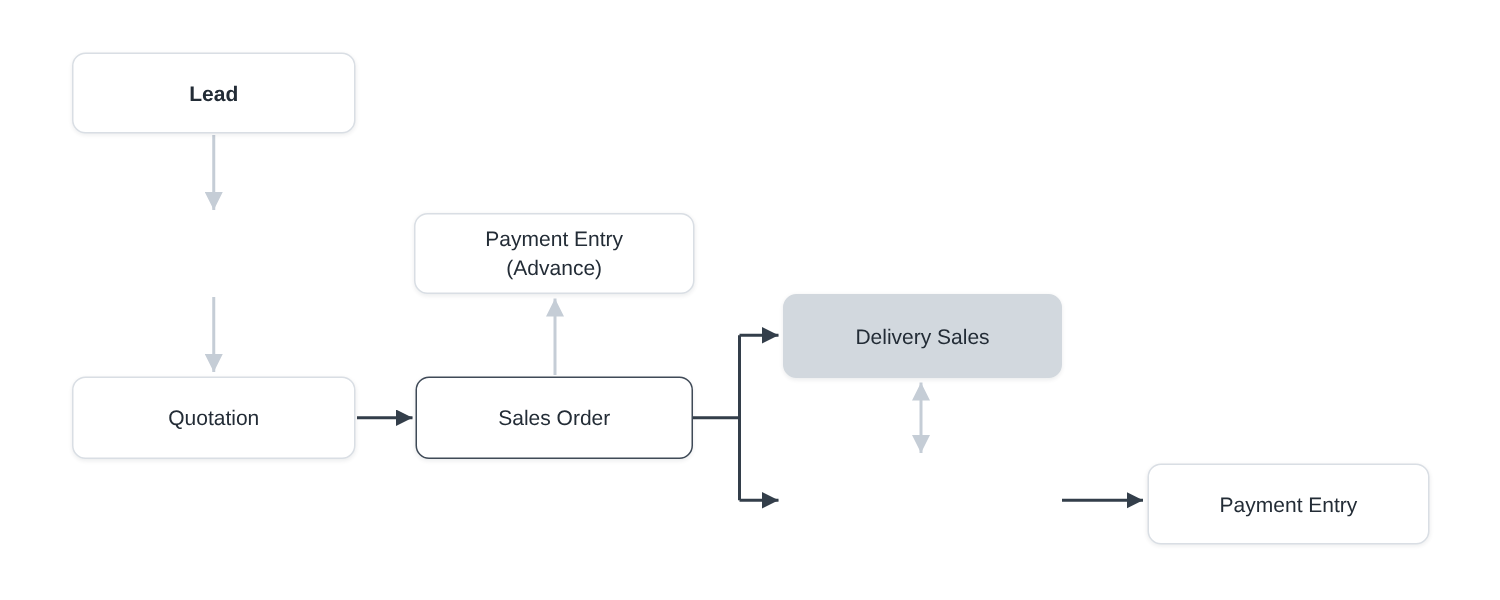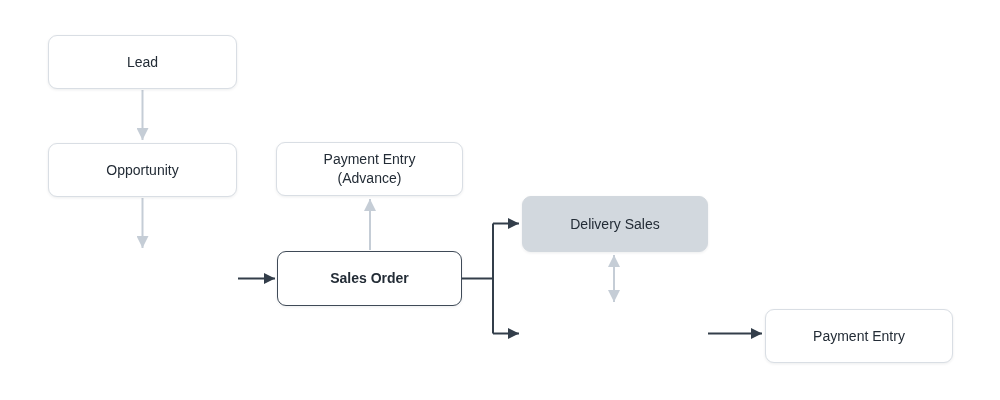--- a/index.html
+++ b/index.html
@@ -44,21 +44,21 @@
     border: 1px solid var(--node-border-light);
     border-radius: 9px;
     box-shadow: 0 1px 3px rgba(16, 24, 40, 0.08);
     color: var(--text);
     font-size: 14px;
     line-height: 1.35;
   }
   .node .label { white-space: pre-line; }
   .node--strong {
     border: 1.6px solid var(--node-border-dark);
-    font-weight: 700;
+    font-weight: 400;
   }
   .node--filled {
     background: var(--node-fill-muted);
     border-color: var(--node-fill-muted);
   }
 </style>
 </head>
 <body>
 
 <div class="canvas">
@@ -86,28 +86,28 @@
     <path class="edge-strong" d="M493,223.5 L519,223.5" marker-end="url(#arrow-strong)"></path>
 
     <path class="edge-strong" d="M493,333.5 L519,333.5" marker-end="url(#arrow-strong)"></path>
 
     <path class="edge-muted" d="M614,278 L614,255" marker-end="url(#arrow-muted)"></path>
     <path class="edge-muted" d="M614,278 L614,302" marker-end="url(#arrow-muted)"></path>
 
     <path class="edge-strong" d="M708,333.5 L762,333.5" marker-end="url(#arrow-strong)"></path>
   </svg>
 
-  <div class="node" style="left:48px; top:35px; width:189px; height:54px;">
+  <div class="node" style="left:48px; top:35px; width:189px; height:54px;font-weight:bold;">
     <span class="label">Lead</span>
   </div>
 
-  <div class="node" style="left:48px; top:143px; width:189px; height:54px;">
-    <span class="label">Opportunity</span>
+
+  <div class="node" style="left:48px; top:251px; width:189px; height:55px;">
+    <span class="label">Quotation</span>
   </div>
-
 
   <div class="node" style="left:276px; top:142px; width:187px; height:54px;">
     <span class="label">Payment Entry
 (Advance)</span>
   </div>
 
   <div class="node node--strong" style="left:277px; top:251px; width:185px; height:55px;">
     <span class="label">Sales Order</span>
   </div>
 

